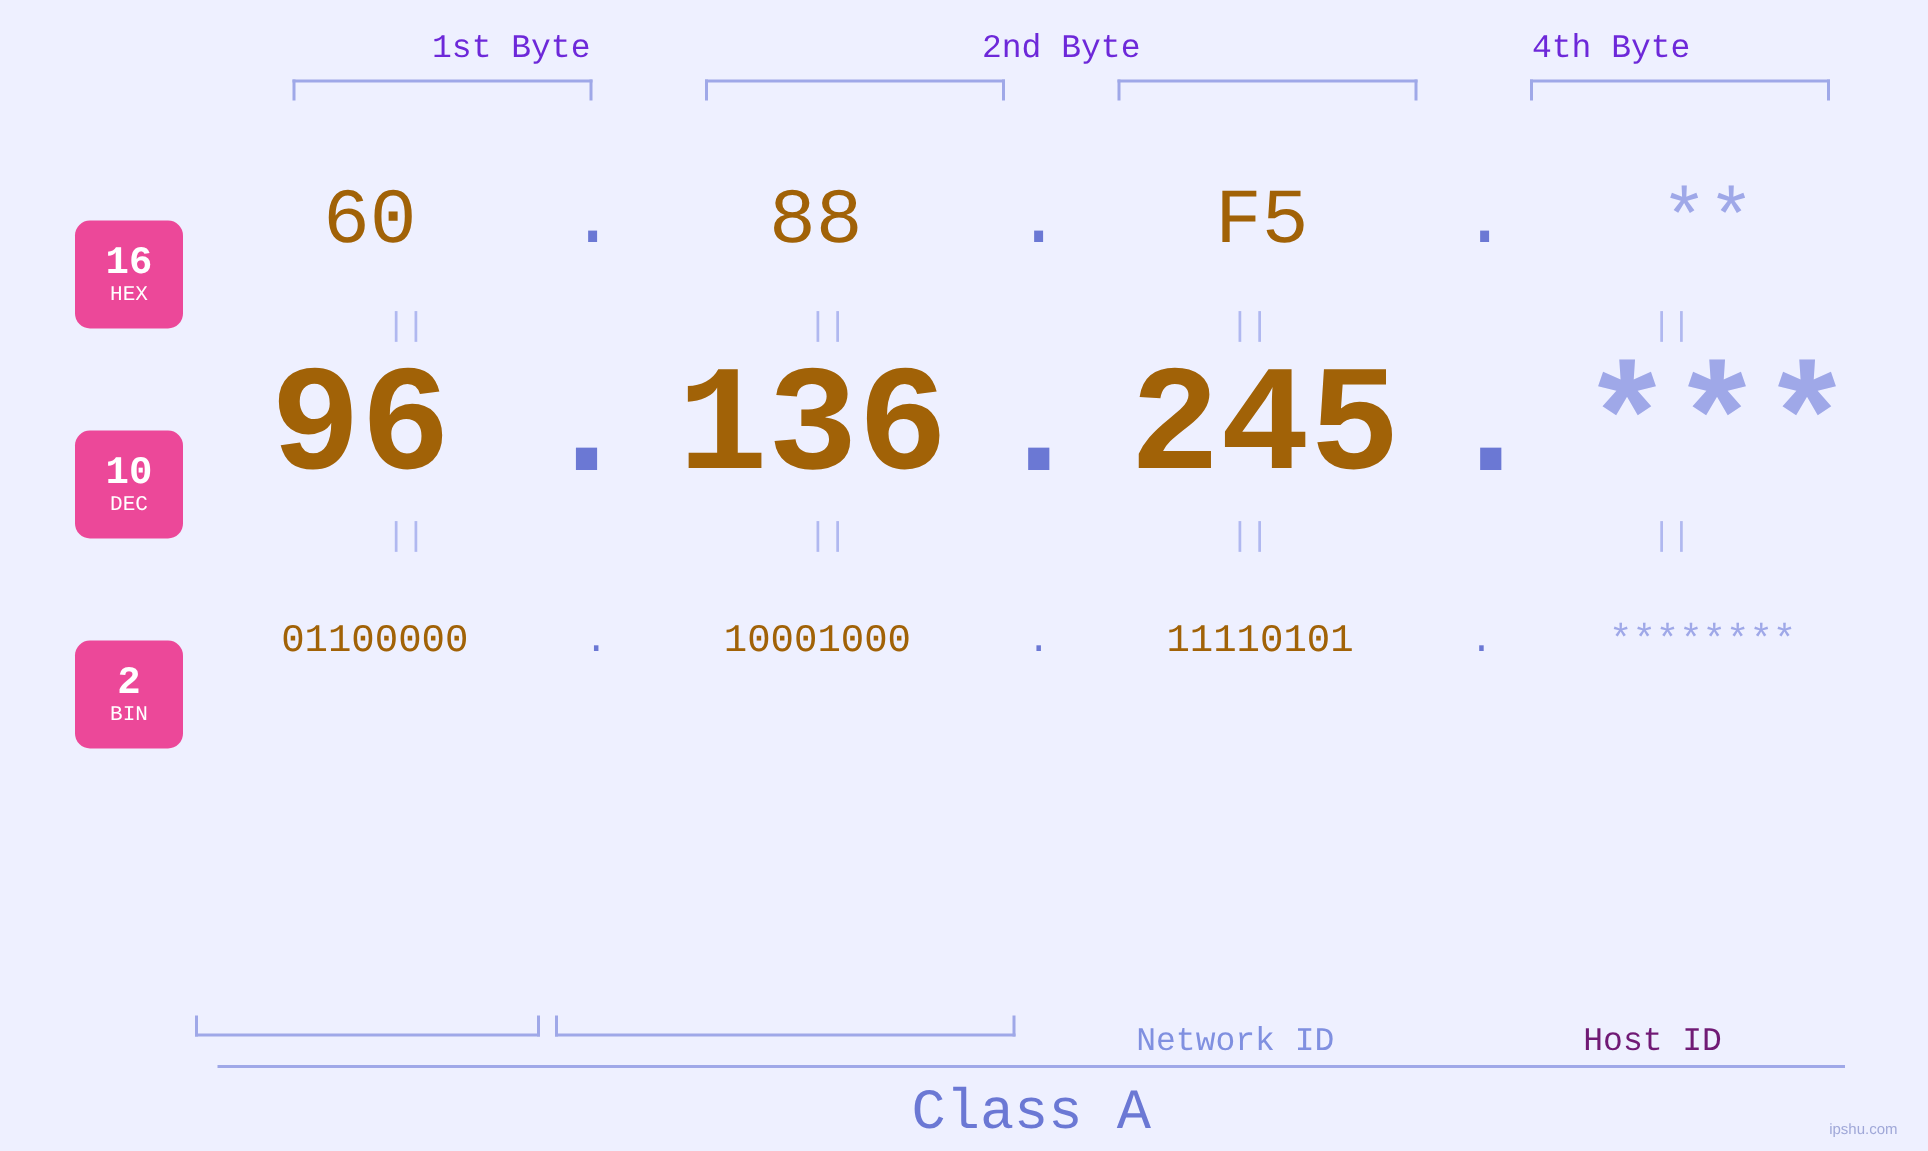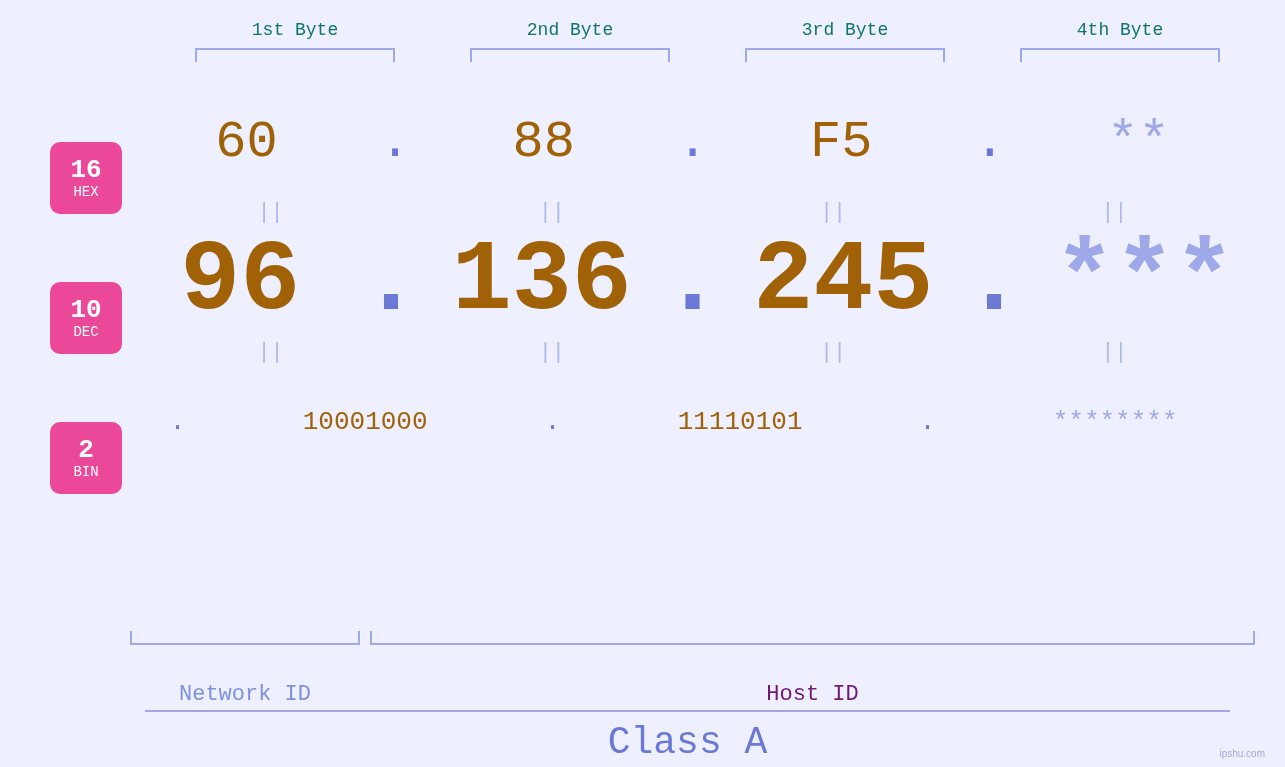--- a/index.html
+++ b/index.html
@@ -26,22 +26,22 @@
     
     .byte-headers {
       display: flex;
       width: 1100px;
       margin-left: 130px;
       justify-content: space-around;
       margin-bottom: 8px;
     }
 
     .byte-label {
-      color: #0f766e;
-      font-size: 18px;
+      color: #6d28d9;
+      font-size: 22px;
       font-family: 'Courier New', Courier, monospace;
       text-align: center;
       width: 220px;
     }
 
     
     .bracket-row {
       display: flex;
       width: 1100px;
       margin-left: 130px;
@@ -165,21 +165,21 @@
       text-align: center;
     }
 
     
     .bottom-section {
       position: absolute;
       bottom: 60px;
       left: 0;
       width: 1285px;
       display: flex;
-      flex-direction: column;
+      flex-direction: row;
       align-items: flex-start;
       padding-left: 130px;
       padding-right: 30px;
       gap: 32px;
     }
 
     .bottom-brackets {
       display: flex;
       width: 100%;
       align-items: flex-start;
@@ -273,21 +273,20 @@
     }
   </style>
 </head>
 <body>
 
 <div class="container">
 
   <div class="byte-headers">
     <div class="byte-label">1st Byte</div>
     <div class="byte-label">2nd Byte</div>
-    <div class="byte-label">3rd Byte</div>
     <div class="byte-label">4th Byte</div>
   </div>
 
   <div class="bracket-row">
     <div class="bracket"></div>
     <div class="bracket"></div>
     <div class="bracket"></div>
     <div class="bracket"></div>
   </div>
 
@@ -342,20 +341,21 @@
   </div>
 
   <div class="value-row bin-row">
     <div class="badge-slot">
       <div class="badge">
         <span class="badge-num">2</span>
         <span class="badge-label">BIN</span>
       </div>
     </div>
     <div class="values-area">
+      <div class="octet-val bin-val">01100000</div>
       <div class="dot bin-dot">.</div>
       <div class="octet-val bin-val">10001000</div>
       <div class="dot bin-dot">.</div>
       <div class="octet-val bin-val">11110101</div>
       <div class="dot bin-dot">.</div>
       <div class="octet-val bin-val asterisk-color">********</div>
     </div>
   </div>
 
   <div class="bottom-section">

